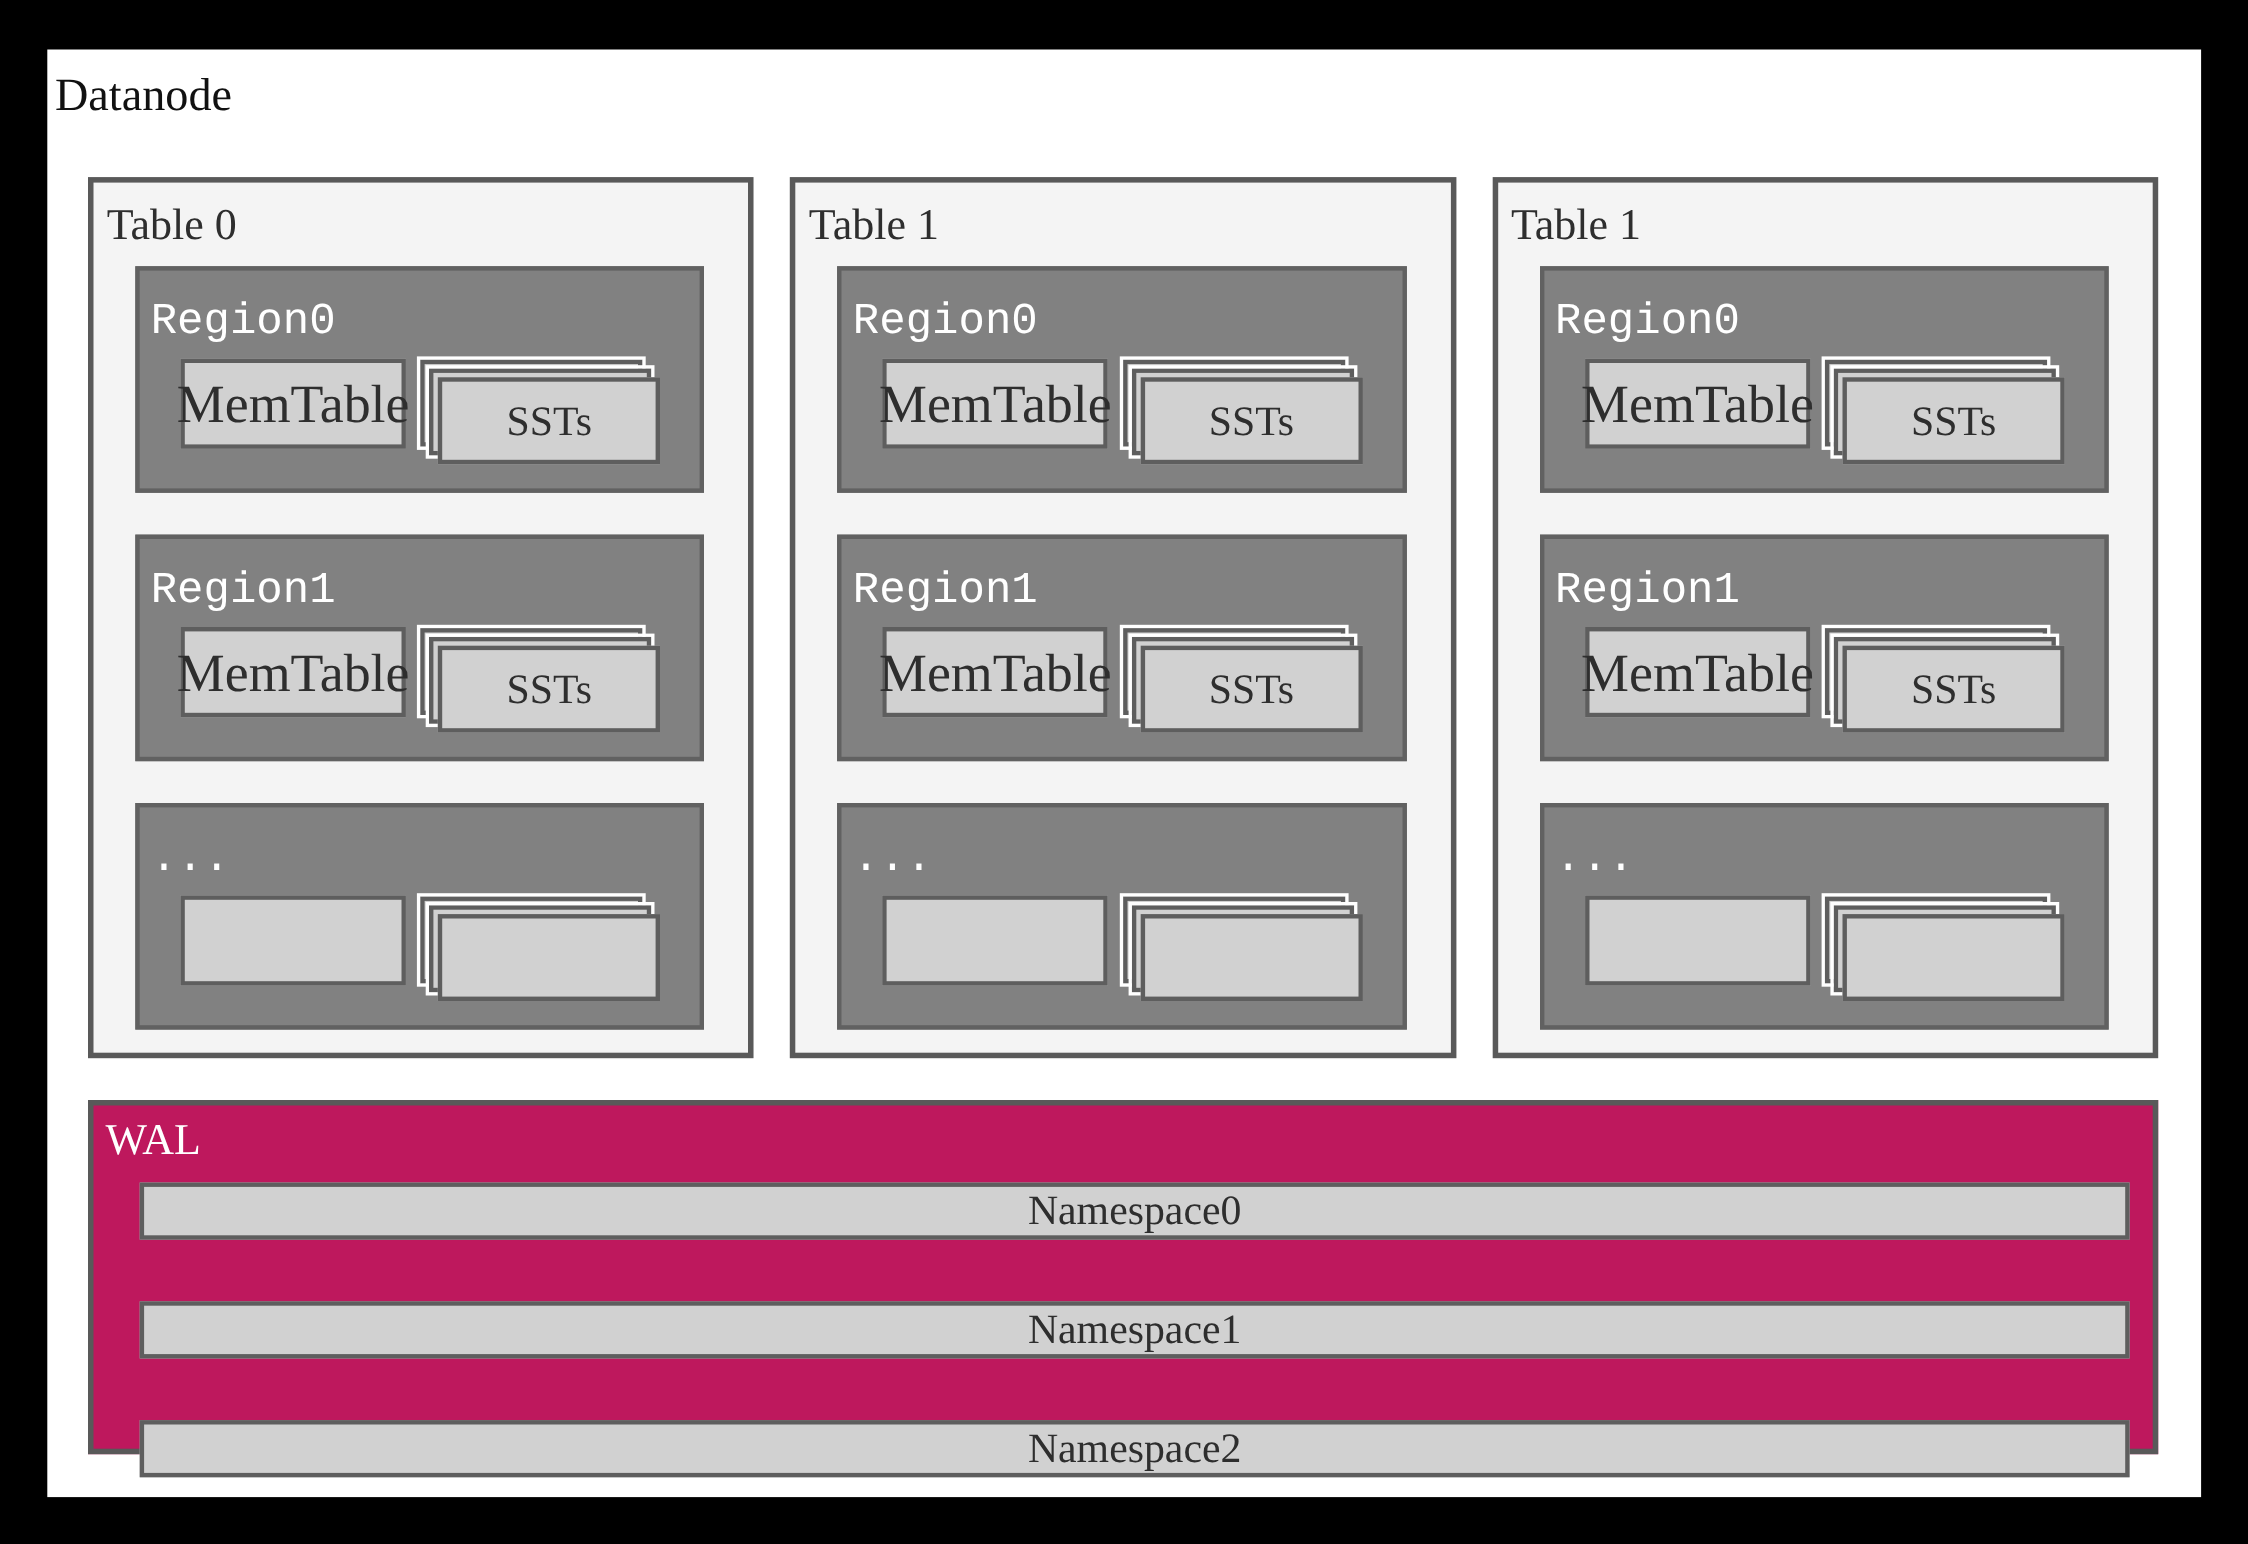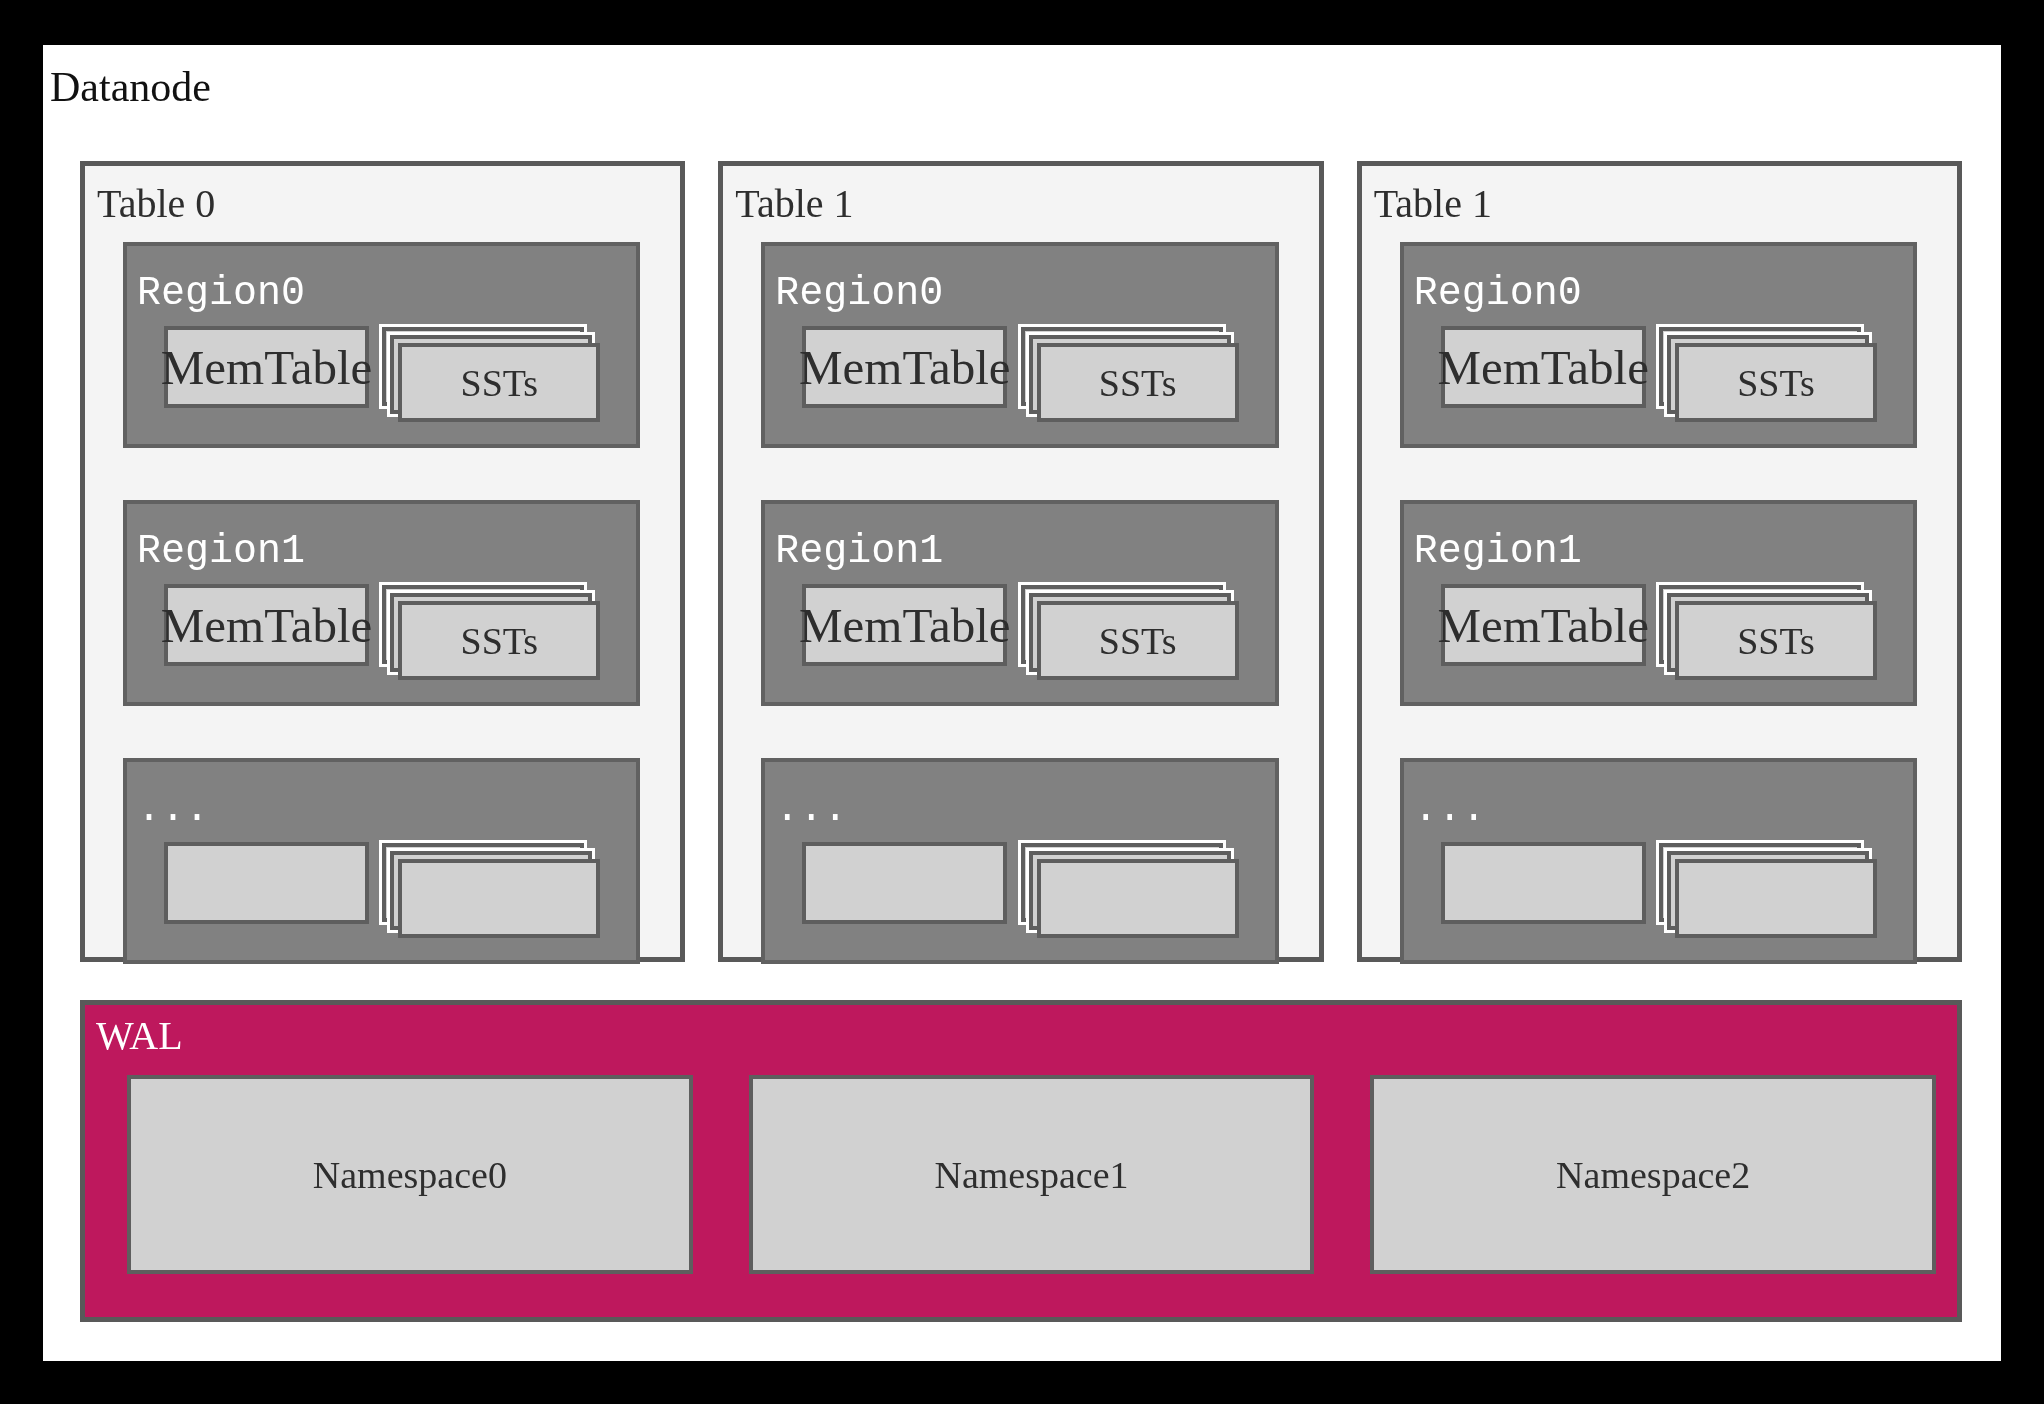--- a/index.html
+++ b/index.html
@@ -47,21 +47,21 @@
     white-space: nowrap;
   }
   .region-box {
     box-sizing: border-box;
     height: 206px;
     margin: 14px 40px 0 38px;
     background: #818181;
     border: 4px solid #616161;
     overflow: visible;
   }
-  .region-box + .region-box { margin-top: 52px; }
+  .region-box + .region-box { margin-top: 38px; }
   .region-label {
     margin: 26px 0 0 10px;
     font-size: 40px;
     line-height: 44px;
     color: #ffffff;
     white-space: nowrap;
     font-family: Liberation Mono, monospace;
   }
   .region-row {
     display: flex;
@@ -112,20 +112,21 @@
     margin: 8px 0 0 11px;
     font-size: 40px;
     line-height: 46px;
     color: #ffffff;
     white-space: nowrap;
   }
   .ns-row {
     display: flex;
     gap: 56px;
     margin: 16px 21px 0 42px;
+    flex-direction: column;
   }
   .namespace-box {
     flex: 1;
     box-sizing: border-box;
     height: 199px;
     background: #d1d1d1;
     border: 4px solid #5e5e5e;
     display: flex; align-items: center; justify-content: center;
     font-size: 38px;
     color: #2e2e2e;

